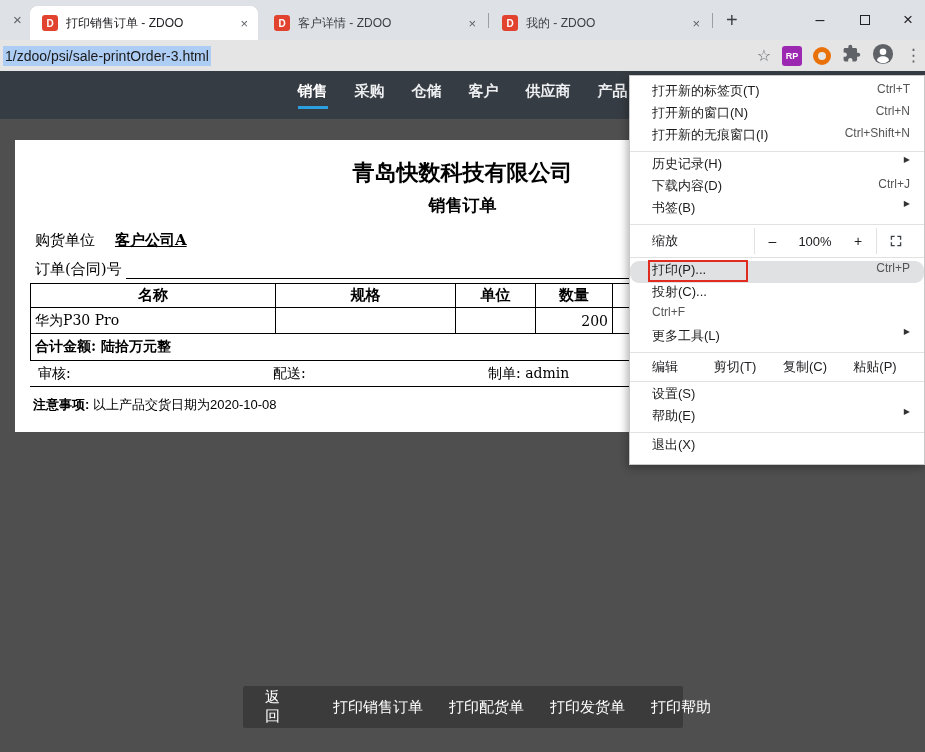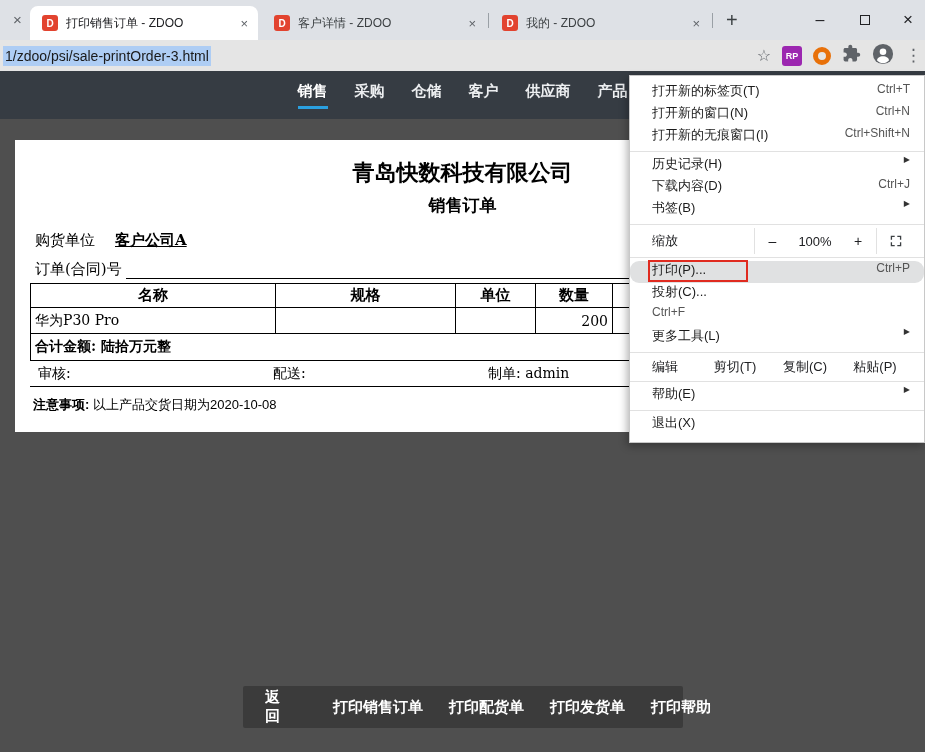--- a/index.html
+++ b/index.html
@@ -59,21 +59,21 @@
   .order-table th { text-align:center; font-weight:bold; font-size:15px; }
   .order-table td.qty { text-align:right; }
   .order-table td.total-cell { height:27px;font-weight:bold; }
   .sign-row { display:flex; align-items:center; width:875px; margin-left:15px; height:26px; border-bottom:1px solid #000; font-size:14px; }
   .sign-audit { margin-left:8px; width:235px; }
   .sign-delivery { width:215px; }
   .note { margin:9px 0 0 18px; font-size:13px; font-family:"Liberation Sans", sans-serif; }
   .note-label { font-weight:bold; }
 
   
-  .bottom-toolbar { position:absolute; left:243px; top:686px; height:42px; width:440px; background:#3b3b3b; border-radius:2px; display:flex; align-items:center; padding:0 16px; color:#fff; font-size:15px; font-weight:bold; }
+  .bottom-toolbar { position:absolute; left:243px; top:686px; height:42px; width:440px; background:#3b3b3b; border-radius:2px; display:flex; align-items:center; padding:0 16px; color:#fff; font-size:15px; font-weight:normal; }
   .tb-back { padding:0 6px; margin-right:20px; }
   .tb-sep { width:1px; height:22px; background:#6a6a6a; margin-right:14px; }
   .tb-btn { padding:0 13px; white-space:nowrap; }
 
   
   .chrome-menu { position:absolute; top:75px; right:0; width:296px; background:#ffffff; border:1px solid #c8c8c8; box-shadow:-2px 3px 8px rgba(0,0,0,.3); padding:6px 0; z-index:50; }
   .menu-item { height:22px; display:flex; align-items:flex-start; padding:0 14px 0 22px; font-size:13px; color:#1b1b1b; }
   .menu-item .label { flex:1; }
   .shortcut { color:#555; font-size:12px; }
   .arrow { color:#333; font-size:8px; }
@@ -281,20 +281,23 @@
   <div class="edit-row">
     <span class="label">编辑</span>
     <span class="edit-btn">剪切(T)</span>
     <span class="edit-btn">复制(C)</span>
     <span class="edit-btn">粘贴(P)</span>
   </div>
 
   <div class="menu-divider"></div>
 
   <div class="menu-item">
+    <span class="label">设置(S)</span>
+  </div>
+  <div class="menu-item">
     <span class="label">帮助(E)</span>
     <span class="arrow">▶</span>
   </div>
 
   <div class="menu-divider"></div>
 
   <div class="menu-item">
     <span class="label">退出(X)</span>
   </div>
 

